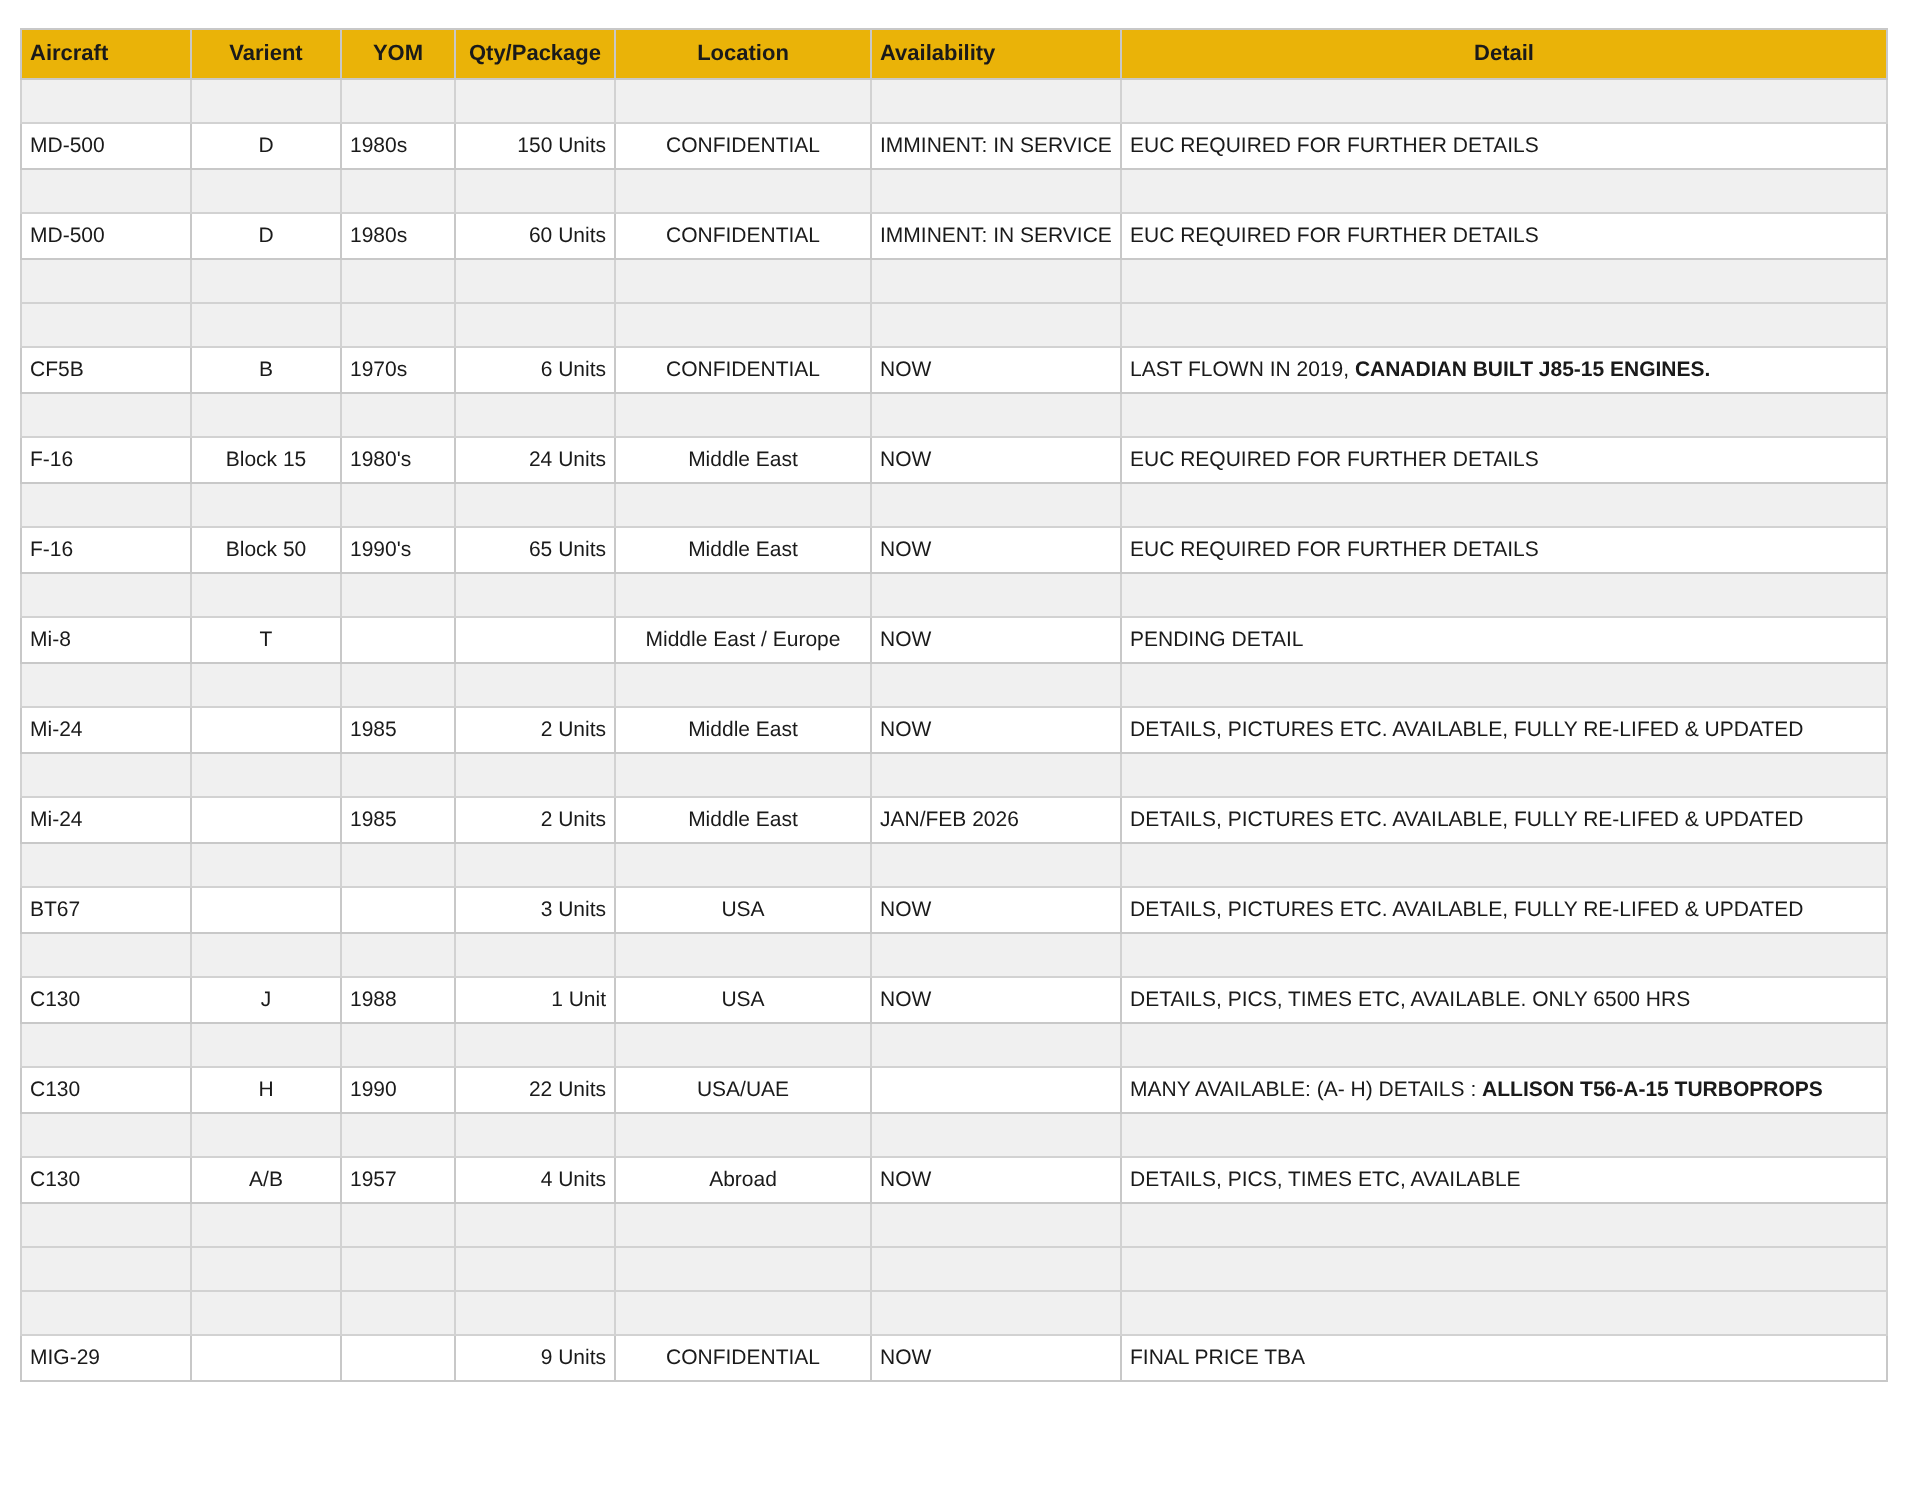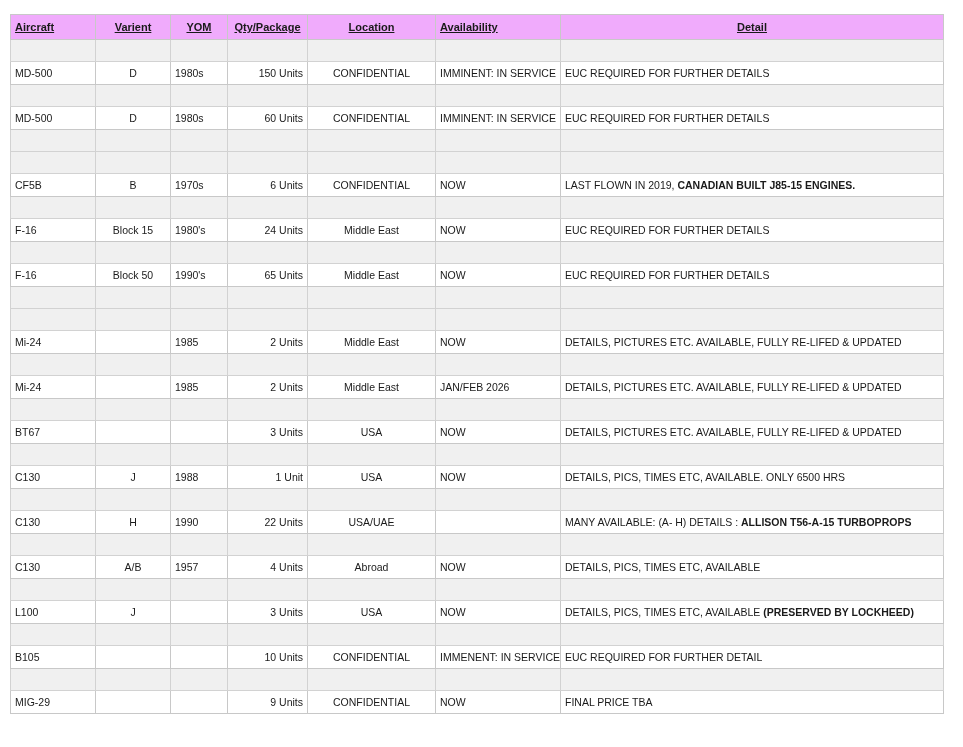--- a/index.html
+++ b/index.html
@@ -46,23 +46,22 @@
     padding: 0 4px;
     vertical-align: middle;
     white-space: nowrap;
     overflow: hidden;
   }
 
   tr.header-row th {
     height: 24px;
     font-weight: bold;
     font-size: 11px;
-    background: #f0abfc;
+    background: #eab308;
     text-align: center;
-    text-decoration: underline;
   }
   tr.header-row th.th-left { text-align: left; }
 
   tr.spacer-row td {
     height: 21px;
     background: #f0f0f0;
     border-color: #d2d2d2;
   }
 
   tr.data-row td {
@@ -207,20 +206,29 @@
         </tr>
         <tr class="spacer-row">
           <td></td>
           <td></td>
           <td></td>
           <td></td>
           <td></td>
           <td></td>
           <td></td>
         </tr>
+        <tr class="data-row">
+          <td class="col-aircraft">Mi-8</td>
+          <td class="col-varient">T</td>
+          <td class="col-yom"></td>
+          <td class="col-qty"></td>
+          <td class="col-location">Middle East / Europe</td>
+          <td class="col-avail">NOW</td>
+          <td class="col-detail"><span>PENDING DETAIL</span></td>
+        </tr>
         <tr class="spacer-row">
           <td></td>
           <td></td>
           <td></td>
           <td></td>
           <td></td>
           <td></td>
           <td></td>
         </tr>
         <tr class="data-row">
@@ -324,46 +332,28 @@
         </tr>
         <tr class="spacer-row">
           <td></td>
           <td></td>
           <td></td>
           <td></td>
           <td></td>
           <td></td>
           <td></td>
         </tr>
-        <tr class="data-row">
-          <td class="col-aircraft">L100</td>
-          <td class="col-varient">J</td>
-          <td class="col-yom"></td>
-          <td class="col-qty">3 Units</td>
-          <td class="col-location">USA</td>
-          <td class="col-avail">NOW</td>
-          <td class="col-detail"><span>DETAILS, PICS, TIMES ETC, AVAILABLE </span><span class="bold-frag">(PRESERVED BY LOCKHEED)</span></td>
-        </tr>
-        <tr class="spacer-row">
-          <td></td>
-          <td></td>
-          <td></td>
-          <td></td>
-          <td></td>
-          <td></td>
-          <td></td>
-        </tr>
-        <tr class="data-row">
-          <td class="col-aircraft">B105</td>
-          <td class="col-varient"></td>
-          <td class="col-yom"></td>
-          <td class="col-qty">10 Units</td>
-          <td class="col-location">CONFIDENTIAL</td>
-          <td class="col-avail">IMMENENT: IN SERVICE</td>
-          <td class="col-detail"><span>EUC REQUIRED FOR FURTHER DETAIL</span></td>
+        <tr class="spacer-row">
+          <td></td>
+          <td></td>
+          <td></td>
+          <td></td>
+          <td></td>
+          <td></td>
+          <td></td>
         </tr>
         <tr class="spacer-row">
           <td></td>
           <td></td>
           <td></td>
           <td></td>
           <td></td>
           <td></td>
           <td></td>
         </tr>

